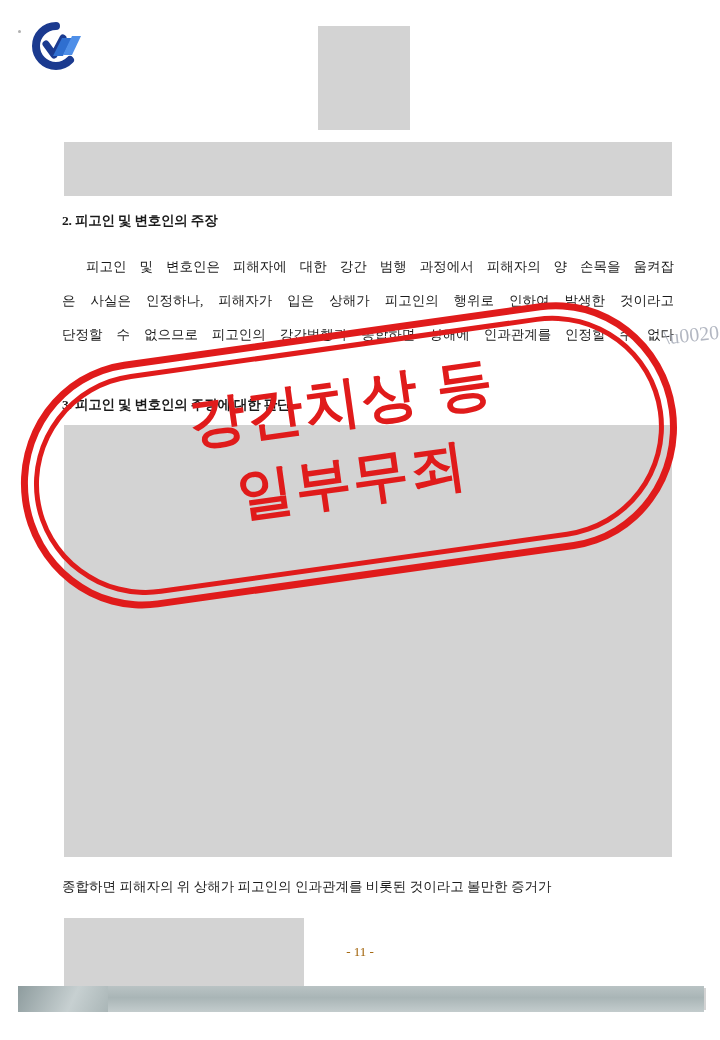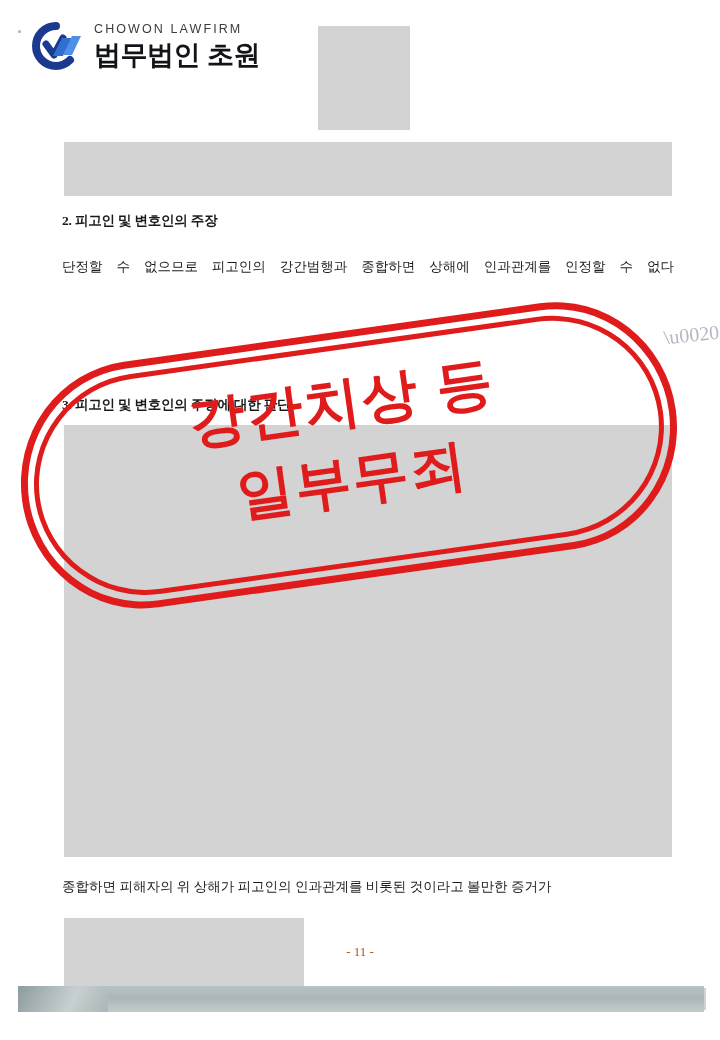--- a/index.html
+++ b/index.html
@@ -203,35 +203,33 @@
 
 <div class="header">
   <div class="logo-mark">
     <svg width="58" height="48" viewBox="0 0 58 48" xmlns="http://www.w3.org/2000/svg">
       <path d="M30 4 A20 20 0 1 0 30 44 A20 20 0 0 0 44 38" fill="none" stroke="#1b3a8f" stroke-width="8" stroke-linecap="round"></path>
       <path d="M20 22 l8 11 l9 -17" fill="none" stroke="#1b3a8f" stroke-width="7" stroke-linecap="round" stroke-linejoin="round"></path>
       <path d="M36 16 l10 0 l-9 18 l-10 0 z" fill="#2f6fd0"></path>
       <path d="M46 14 l9 0 l-9 19 l-9 0 z" fill="#4f8fe8"></path>
     </svg>
   </div>
-  <div class="logo-text">
-    <div class="logo-en">CHOWON LAWFIRM</div>
-    <div class="logo-kr">법무법인 초원</div>
-  </div>
 </div>
 
 <div class="redact" id="redact-top-square"></div>
 <div class="redact" id="redact-band-1"></div>
 <div class="redact" id="redact-body-big"></div>
 <div class="redact" id="redact-footer"></div>
 <div class="redact" id="redact-footer-right"></div>
 
 <div class="doc-text heading" id="heading-2">2. 피고인 및 변호인의 주장</div>
 
 <div class="para" id="para-1">
+  <span class="ln indent just">피고인 및 변호인은 피해자에 대한 강간 범행 과정에서 피해자의 양 손목을 움켜잡</span>
+  <span class="ln just">은 사실은 인정하나, 피해자가 입은 상해가 피고인의 행위로 인하여 발생한 것이라고</span>
   <span class="ln just">단정할 수 없으므로 피고인의 강간범행과 종합하면 상해에 인과관계를 인정할 수 없다</span>
 </div>
 
 <div class="doc-text heading" id="heading-3">3. 피고인 및 변호인의 주장에 대한 판단</div>
 
 <div id="para-tail">종합하면 피해자의 위 상해가 피고인의 인과관계를 비롯된 것이라고 볼만한 증거가</div>
 
 <div class="ink-mark">\u0020</div>
 
 <div class="stamp">

